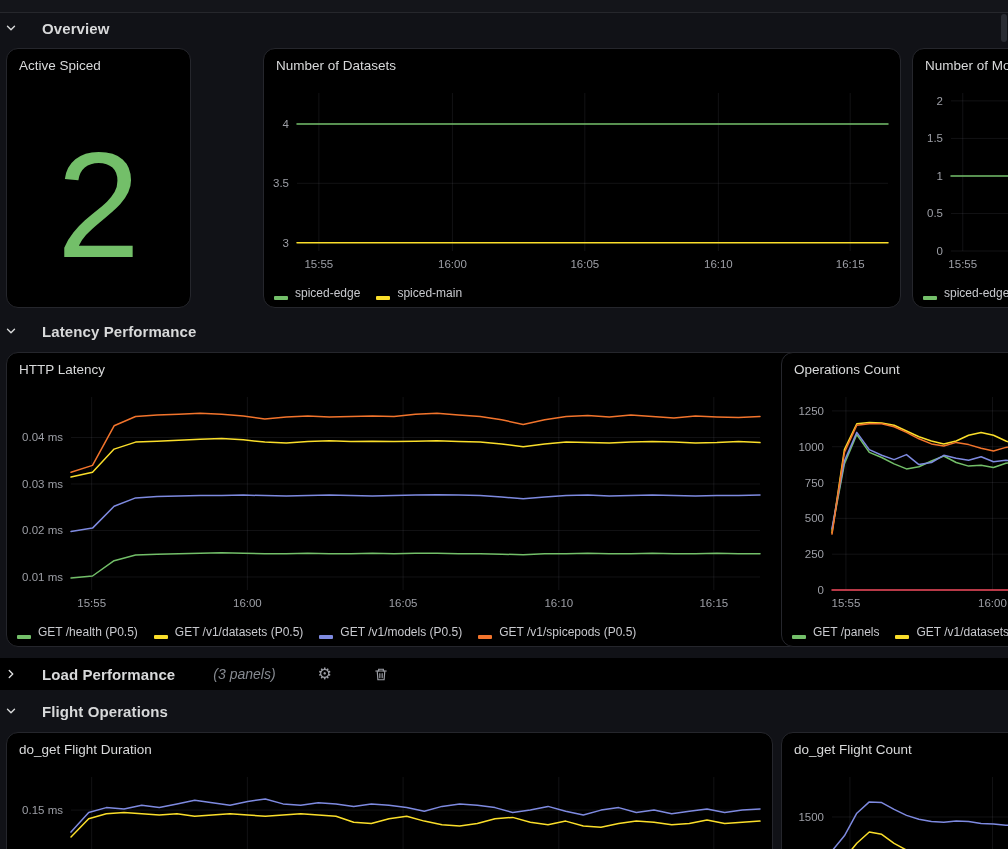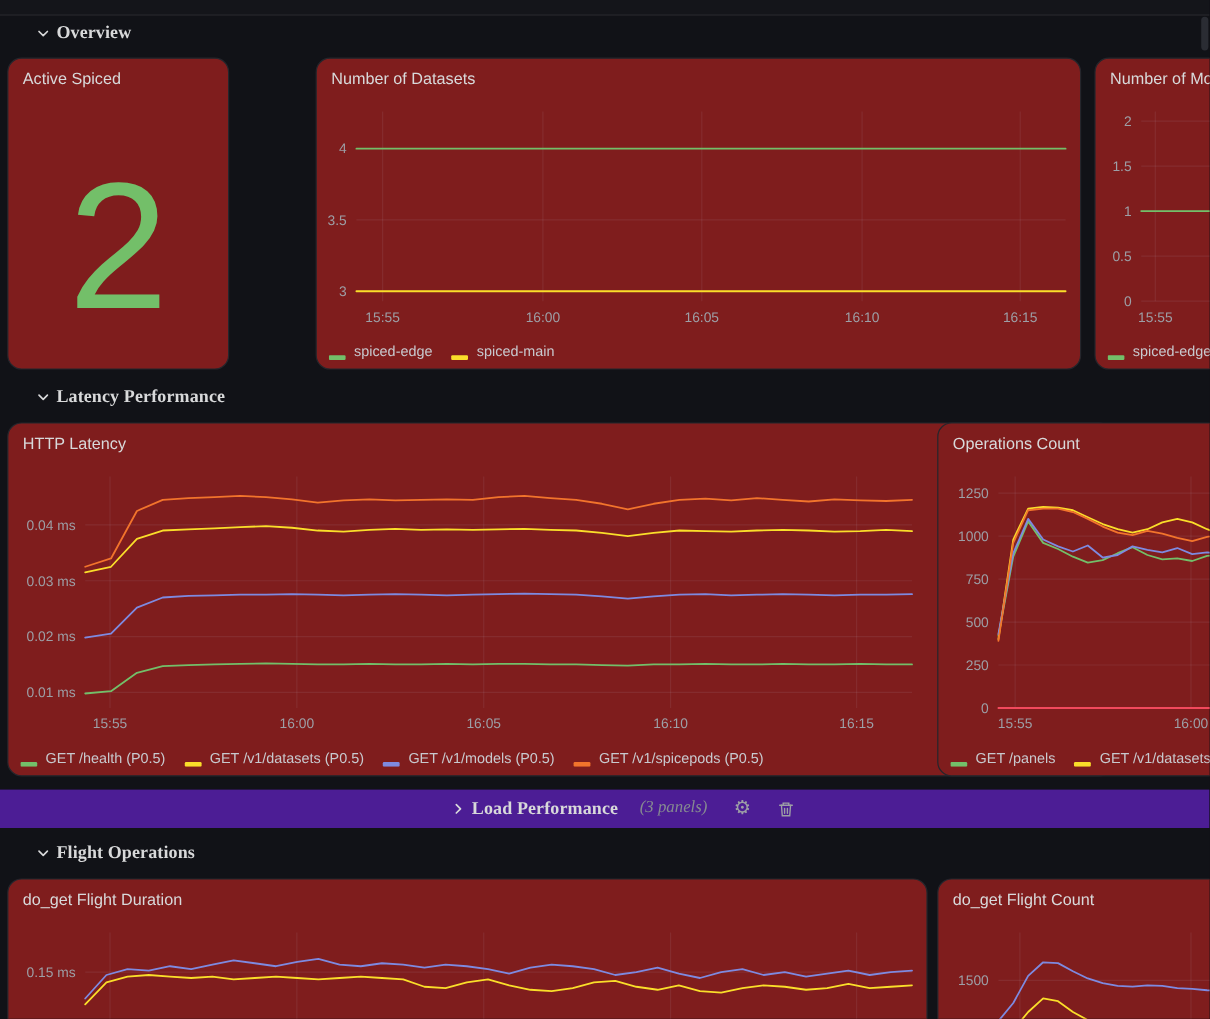--- a/index.html
+++ b/index.html
@@ -9,31 +9,30 @@
     background:#111217;
     font-family:"Liberation Sans","DejaVu Sans",sans-serif;
     color:#d8d9da;
   }
   .topstrip {
     position:absolute; left:0; top:0; width:1008px; height:13px;
     background:#14151a; border-bottom:1px solid #26272c;
   }
   .section-row {
     position:absolute; left:0; width:1008px; height:30px;
-    display:flex; align-items:center; padding-left:29px; gap:4px;
+    display:flex; align-items:center; padding-left:4px; gap:24px;
     cursor:pointer;
-    font-family:Liberation Serif, serif;
-  }
-  .section-row.band { background:#4c1d95;justify-content:center; }
+  }
+  .section-row.band { background:#000000; }
   .section-label { font-size:15px; font-weight:700; color:#d8d9da; letter-spacing:.1px; }
   .section-note { font-size:14px; font-style:italic; color:#868a91; margin-left:14px; }
   .row-icon { margin-left:18px; color:#9d9fa6; display:flex; align-items:center; }
   .chev { width:14px; height:14px; flex:0 0 auto; }
   .panel {
-    position:absolute; background:#7f1d1d;
+    position:absolute; background:#000000;
     border:1px solid #25262c; border-radius:12px;
   }
   .panel-title {
     position:absolute; left:12px; top:9px;
     font-size:13.5px; font-weight:500; color:#d8d9da; white-space:nowrap;
     cursor:pointer;
   }
   .chart { position:absolute; left:0; right:0; top:34px; bottom:0; }
   svg text { font-family:"Liberation Sans","DejaVu Sans",sans-serif; font-size:11.5px; fill:#9d9fa6; }
   .legend {

